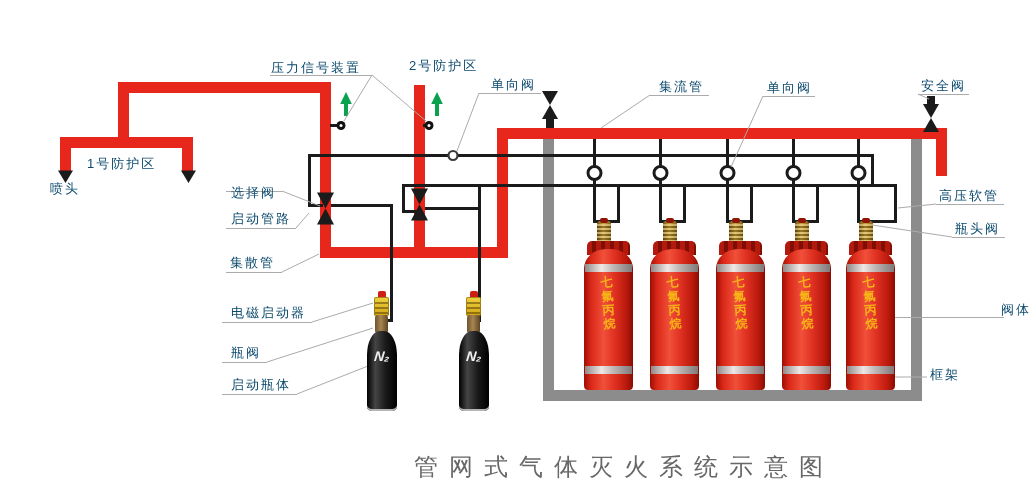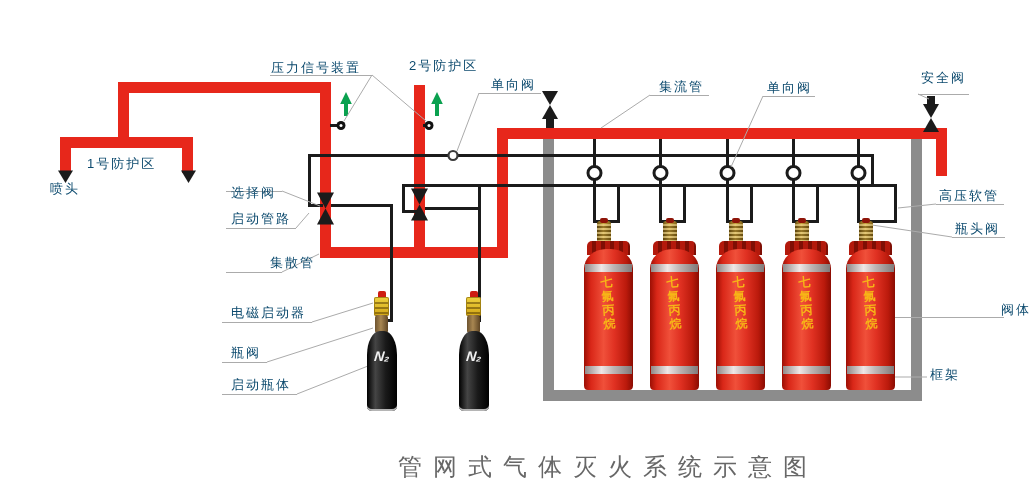--- a/index.html
+++ b/index.html
@@ -1,21 +1,21 @@
 <!DOCTYPE html>
 <html><head>
 <meta charset="utf-8">
 <style>
   html,body{margin:0;padding:0;background:#ffffff}
   .stage{position:relative;width:1033px;height:489px;background:#ffffff;overflow:hidden;
          font-family:"Liberation Sans","DejaVu Sans",sans-serif}
   #diagram-svg{position:absolute;left:0;top:0}
   .layer{position:absolute;left:0;top:0;width:100%;height:100%}
   .label{position:absolute;font-size:13px;letter-spacing:2px;line-height:14px;color:#0c4a6e;white-space:nowrap}
-  .title{position:absolute;left:398px;top:451px;font-size:24px;letter-spacing:11px;color:#676767;white-space:nowrap}
+  .title{position:absolute;left:414px;top:451px;font-size:24px;letter-spacing:11px;color:#676767;white-space:nowrap}
 
   
   .cyl{position:absolute;top:221px;width:49px;height:169px}
   .cyl-valve{position:absolute;top:0;width:14px;height:25px;border-radius:3px 3px 2px 2px;
              background:linear-gradient(90deg,#6e5312,#caa43f 45%,#7d5f16)}
   .cyl-valve::before{content:"";position:absolute;left:3px;top:-3px;width:8px;height:5px;background:#8e1408;border-radius:2px}
   .cyl-valve::after{content:"";position:absolute;left:0;right:0;top:3px;bottom:2px;
              background:repeating-linear-gradient(180deg,rgba(255,235,170,.5) 0 2px,rgba(60,40,0,.35) 2px 4px)}
   .cyl-crown{position:absolute;top:20px;left:3px;right:3px;height:14px;border-radius:5px 5px 0 0;
              background:repeating-linear-gradient(90deg,#b3190c 0 5px,#7f0f05 5px 9px)}
@@ -229,26 +229,26 @@
         <div class="b-body"></div>
         <div class="b-label">N₂</div>
       </div>
     </div>
   <div id="labels-layer" class="layer">
       <div class="label" style="left: 271px; top: 61px;">压力信号装置</div>
       <div class="label" style="left: 409px; top: 59px;">2号防护区</div>
       <div class="label" style="left: 491px; top: 78px;">单向阀</div>
       <div class="label" style="left: 659px; top: 80px;">集流管</div>
       <div class="label" style="left: 767px; top: 81px;">单向阀</div>
-      <div class="label" style="left: 921px; top: 71px; text-align: right;">安全阀</div>
+      <div class="label" style="left: 921px; top: 79px; text-align: right;">安全阀</div>
       <div class="label" style="left: 87px; top: 157px;">1号防护区</div>
       <div class="label" style="left: 50px; top: 182px;">喷头</div>
       <div class="label" style="left: 231px; top: 176px; margin-top: 10px;">选择阀</div>
       <div class="label" style="left: 231px; top: 212px;">启动管路</div>
-      <div class="label" style="left: 230px; top: 256px; margin-left: 40px;">集散管</div>
+      <div class="label" style="left: 230px; top: 256px;">集散管</div>
       <div class="label" style="left: 231px; top: 306px;">电磁启动器</div>
       <div class="label" style="left: 231px; top: 346px;">瓶阀</div>
       <div class="label" style="left: 231px; top: 378px;">启动瓶体</div>
       <div class="label" style="left: 939px; top: 189px;">高压软管</div>
       <div class="label" style="left: 955px; top: 222px;">瓶头阀</div>
       <div class="label" style="left: 961px; top: 303px; margin-left: 40px;">阀体</div>
       <div class="label" style="left: 930px; top: 368px;">框架</div>
     </div>
   <div class="title">管网式气体灭火系统示意图</div>
 </div>

